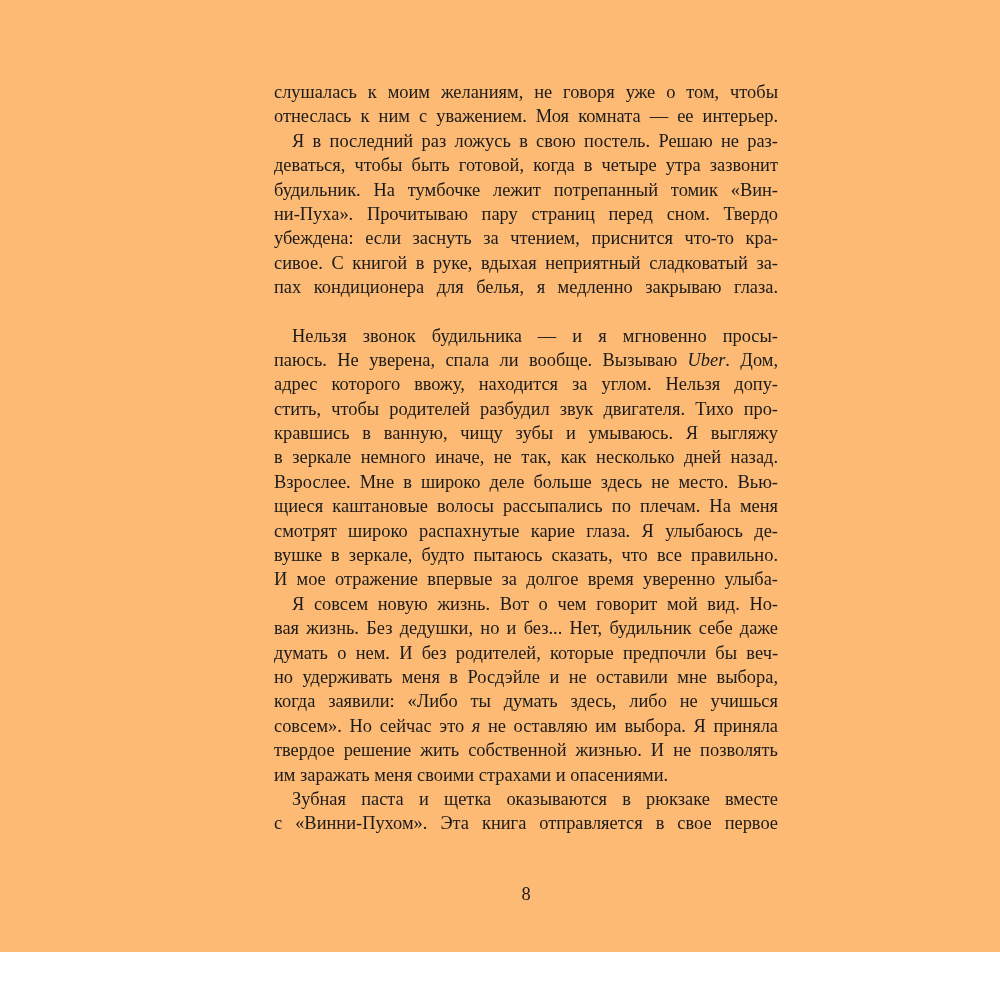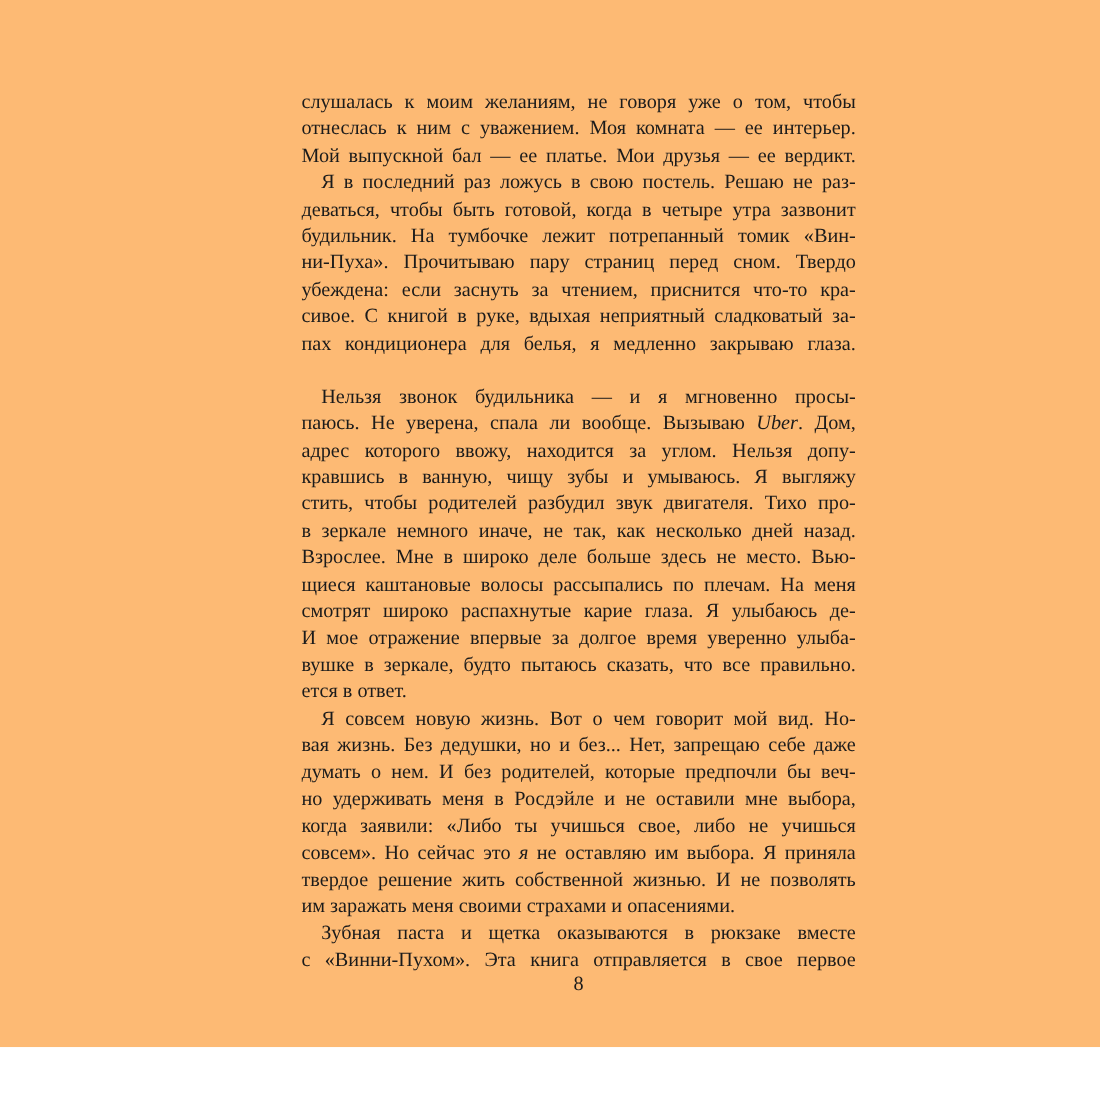--- a/index.html
+++ b/index.html
@@ -52,46 +52,44 @@
     color: #1b1b1b;
   }
 </style>
 </head>
 <body>
 
 <div class="book-page">
   <div class="text-block">
       <div class="text-line">слушалась к моим желаниям, не говоря уже о том, чтобы</div>
       <div class="text-line">отнеслась к ним с уважением. Моя комната — ее интерьер.</div>
-      <div class="text-line">Мой выпускной бал — ее платье. Мои друзья — ее вердикт.</div>
       <div class="text-line indent">Я в последний раз ложусь в свою постель. Решаю не раз-</div>
       <div class="text-line">деваться, чтобы быть готовой, когда в четыре утра зазвонит</div>
       <div class="text-line">будильник. На тумбочке лежит потрепанный томик «Вин-</div>
       <div class="text-line">ни-Пуха». Прочитываю пару страниц перед сном. Твердо</div>
       <div class="text-line">убеждена: если заснуть за чтением, приснится что-то кра-</div>
       <div class="text-line">сивое. С книгой в руке, вдыхая неприятный сладковатый за-</div>
       <div class="text-line">пах кондиционера для белья, я медленно закрываю глаза.</div>
       <div class="section-spacer"></div>
       <div class="text-line indent">Нельзя звонок будильника — и я мгновенно просы-</div>
       <div class="text-line"><span>паюсь. Не уверена, спала ли вообще. Вызываю </span><i>Uber</i><span>. Дом,</span></div>
       <div class="text-line">адрес которого ввожу, находится за углом. Нельзя допу-</div>
+      <div class="text-line">стить, чтобы родителей разбудил звук двигателя. Тихо про-</div>
       <div class="text-line">кравшись в ванную, чищу зубы и умываюсь. Я выгляжу</div>
-      <div class="text-line">стить, чтобы родителей разбудил звук двигателя. Тихо про-</div>
       <div class="text-line">в зеркале немного иначе, не так, как несколько дней назад.</div>
       <div class="text-line">Взрослее. Мне в широко деле больше здесь не место. Вью-</div>
       <div class="text-line">щиеся каштановые волосы рассыпались по плечам. На меня</div>
       <div class="text-line">смотрят широко распахнутые карие глаза. Я улыбаюсь де-</div>
+      <div class="text-line">вушке в зеркале, будто пытаюсь сказать, что все правильно.</div>
       <div class="text-line">И мое отражение впервые за долгое время уверенно улыба-</div>
-      <div class="text-line">вушке в зеркале, будто пытаюсь сказать, что все правильно.</div>
-      <div class="text-line para-end">ется в ответ.</div>
       <div class="text-line indent">Я совсем новую жизнь. Вот о чем говорит мой вид. Но-</div>
-      <div class="text-line">вая жизнь. Без дедушки, но и без... Нет, запрещаю себе даже</div>
+      <div class="text-line">вая жизнь. Без дедушки, но и без... Нет, будильник себе даже</div>
       <div class="text-line">думать о нем. И без родителей, которые предпочли бы веч-</div>
       <div class="text-line">но удерживать меня в Росдэйле и не оставили мне выбора,</div>
-      <div class="text-line">когда заявили: «Либо ты учишься свое, либо не учишься</div>
+      <div class="text-line">когда заявили: «Либо ты думать здесь, либо не учишься</div>
       <div class="text-line"><span>совсем». Но сейчас это </span><i>я</i><span> не оставляю им выбора. Я приняла</span></div>
       <div class="text-line">твердое решение жить собственной жизнью. И не позволять</div>
       <div class="text-line para-end">им заражать меня своими страхами и опасениями.</div>
       <div class="text-line indent">Зубная паста и щетка оказываются в рюкзаке вместе</div>
       <div class="text-line">с «Винни-Пухом». Эта книга отправляется в свое первое</div>
     </div>
   <div class="page-number">8</div>
 </div>
 
 </body></html>

